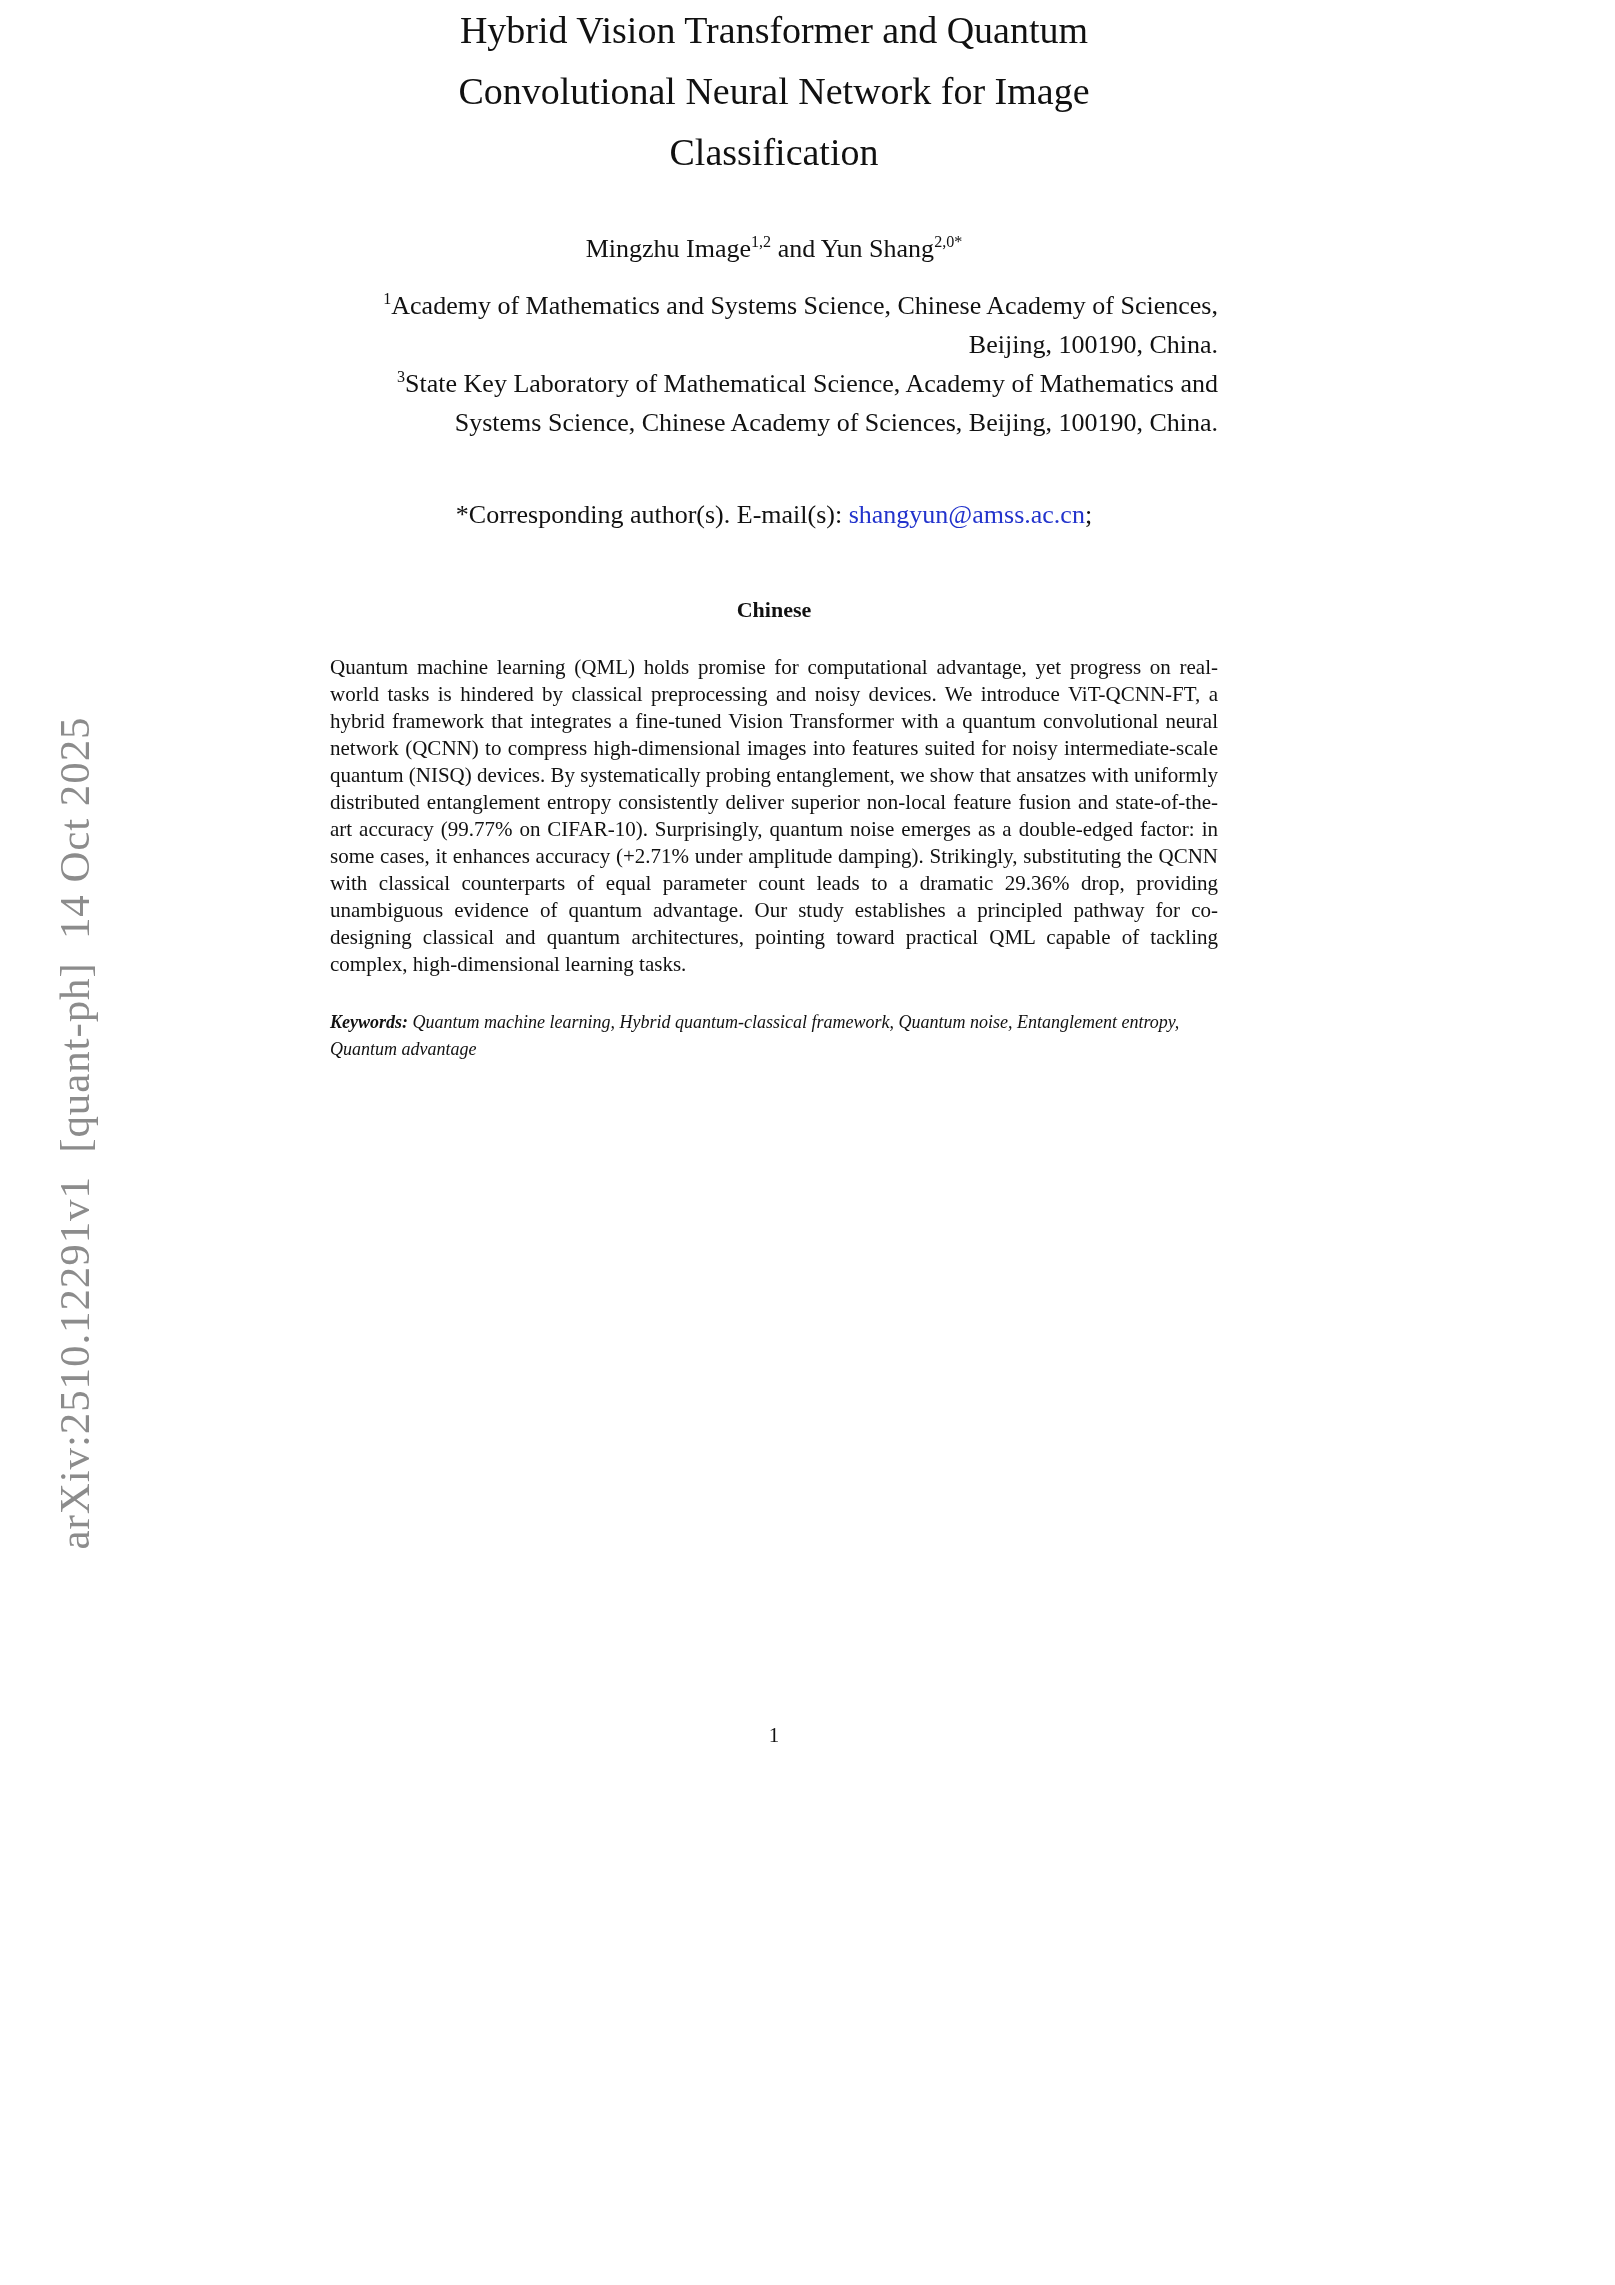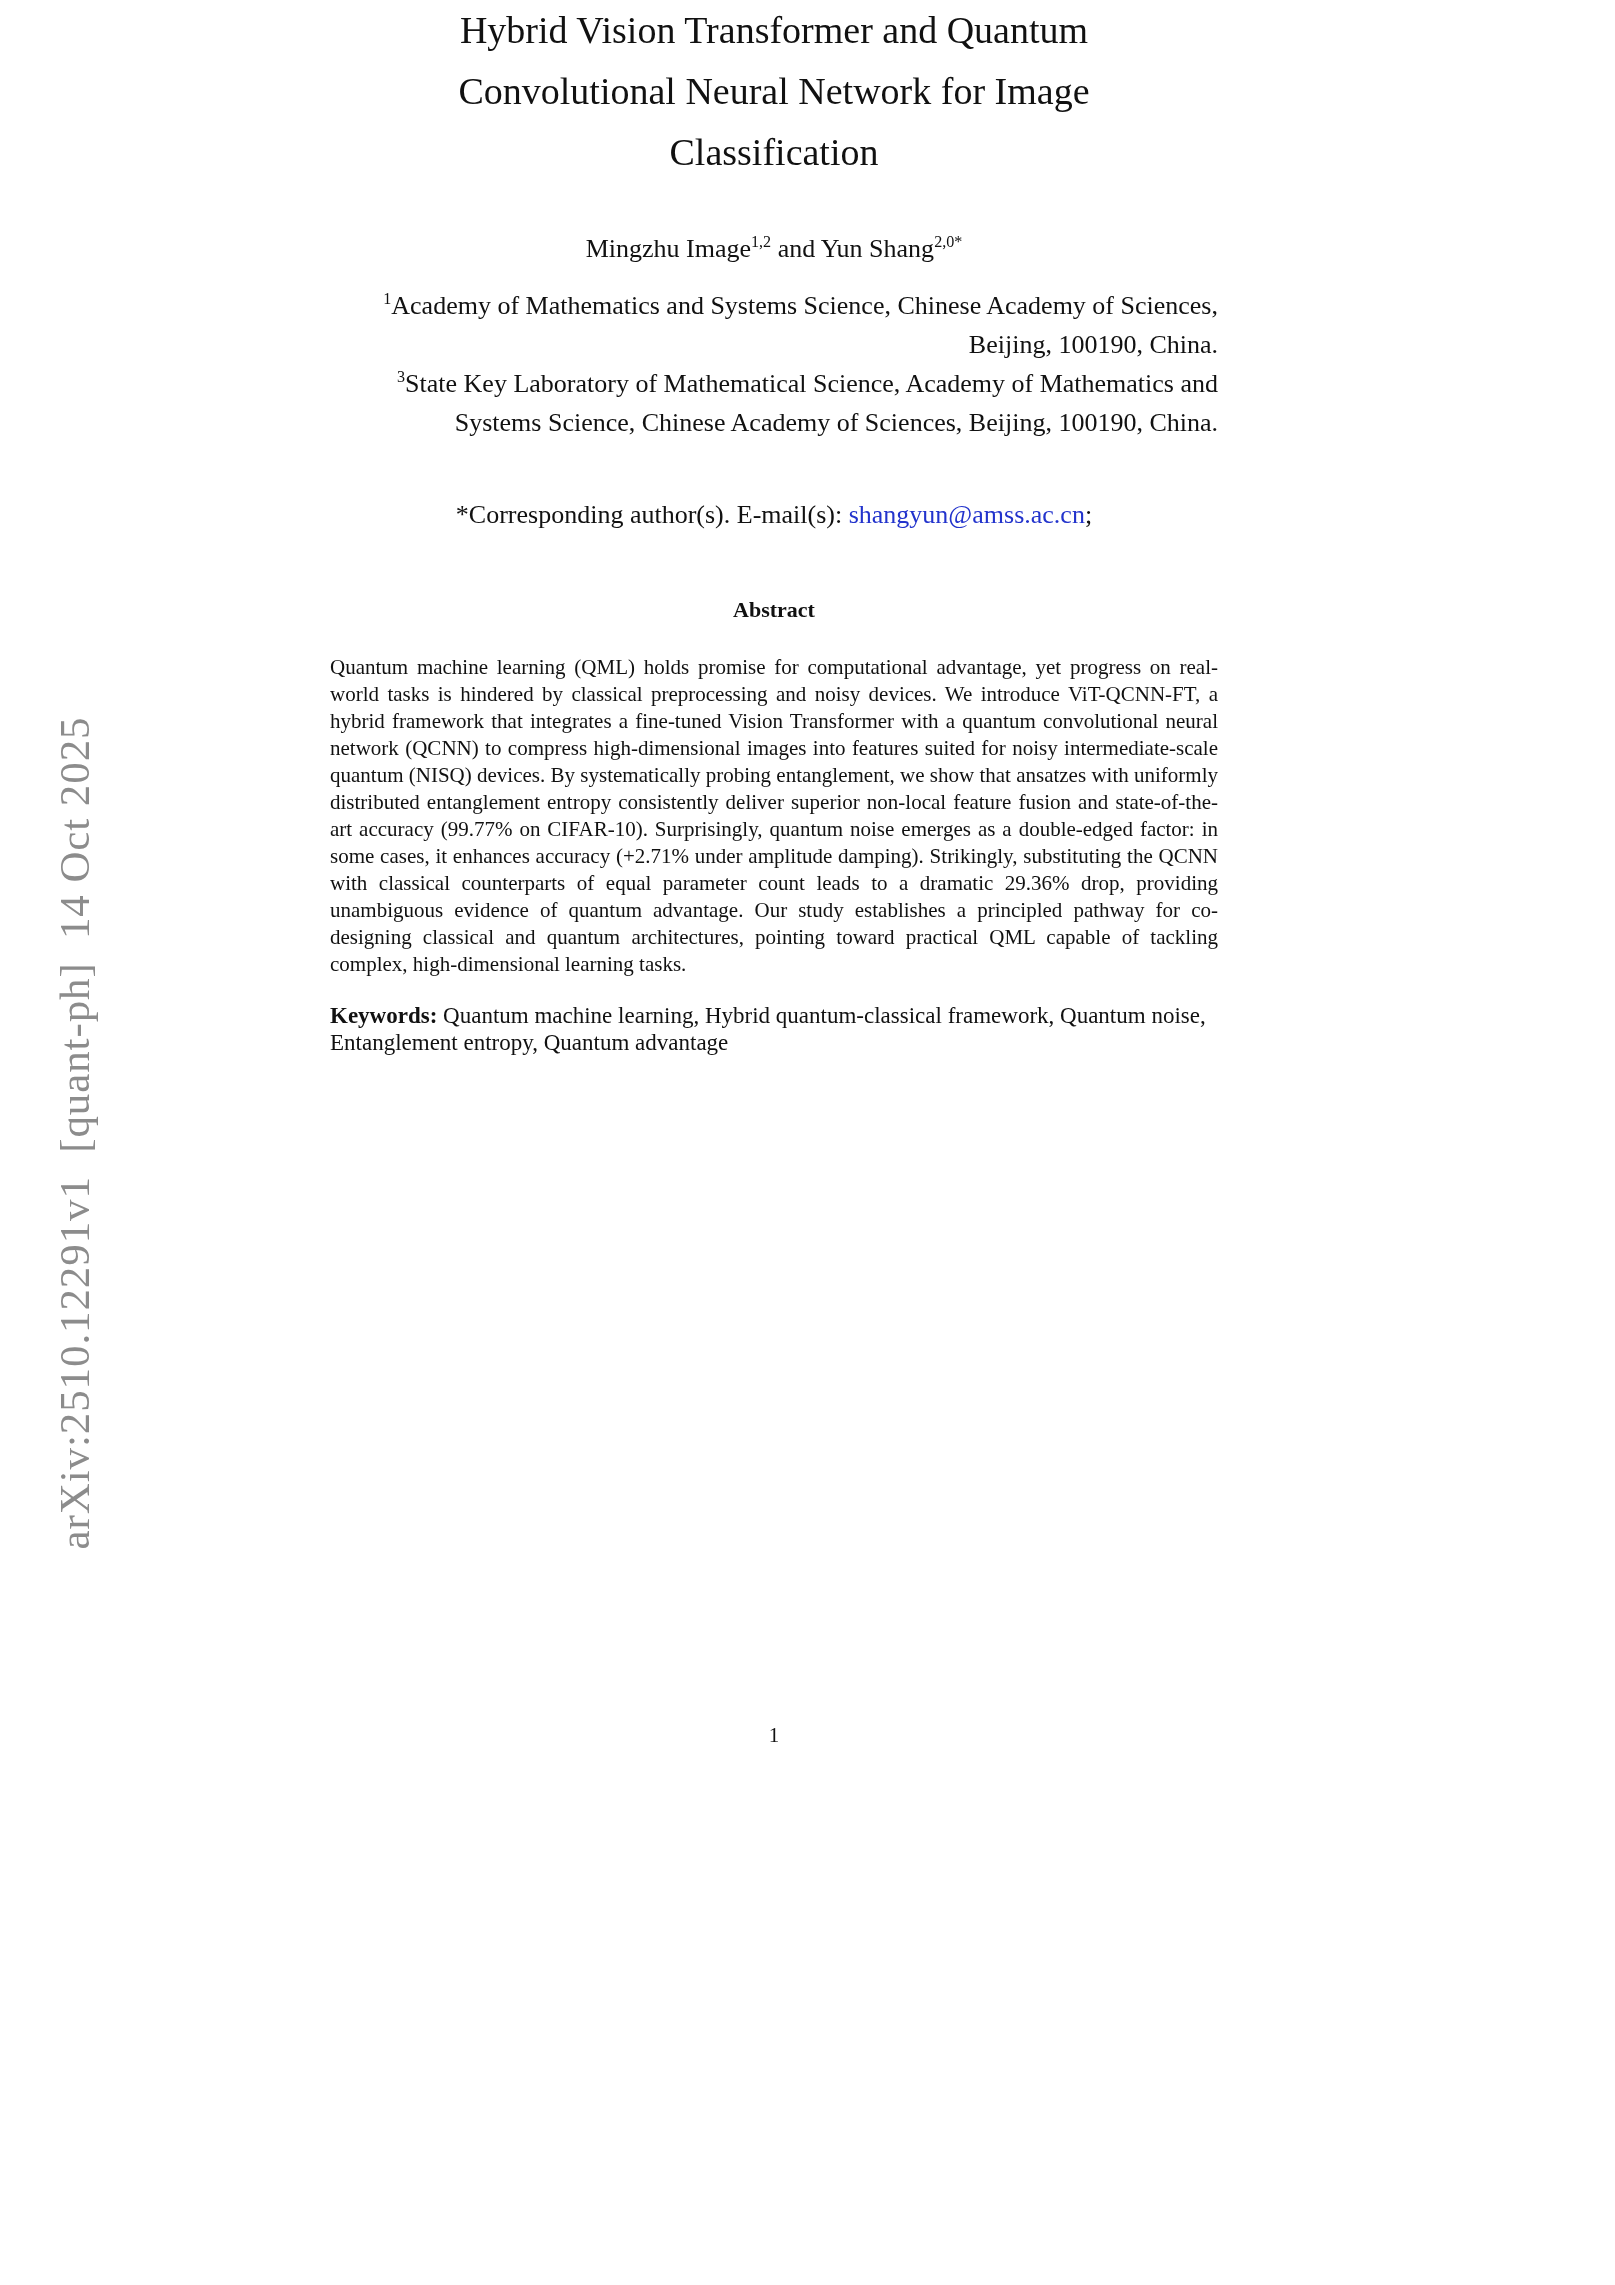--- a/index.html
+++ b/index.html
@@ -73,25 +73,26 @@
     color: #111;
   }
   .abstract-body {
     margin-top: 31px;
     font-size: 21px;
     line-height: 27px;
     text-align: justify;
     color: #111;
   }
   .keywords {
-    margin-top: 24px;
-    font-size: 23px;
+    margin-top: 31px;
+    font-size: 18px;
     line-height: 27px;
     text-align: left;
     color: #111;
+    font-style: italic;
   }
   .keywords .kw-label { font-weight: bold; }
   .page-number {
     position: absolute;
     left: 330px;
     width: 888px;
     top: 1723px;
     text-align: center;
     font-size: 21px;
     color: #111;
@@ -120,21 +121,21 @@
 
     <div class="authors-line"><span>Mingzhu Image</span><sup>1,2</sup><span> and </span><span>Yun Shang</span><sup>2,0*</sup></div>
 
     <div class="affiliations">
       <p class="affiliation"><sup>1</sup><span>Academy of Mathematics and Systems Science, Chinese Academy of Sciences, Beijing, 100190, China.</span></p>
       <p class="affiliation"><sup>3</sup><span>State Key Laboratory of Mathematical Science, Academy of Mathematics and Systems Science, Chinese Academy of Sciences, Beijing, 100190, China.</span></p>
     </div>
 
     <div class="corresponding"><span>*Corresponding author(s). E-mail(s): </span><a class="email-link" style="color: rgb(34, 51, 204);">shangyun@amss.ac.cn</a><span>;</span></div>
 
-    <div class="abstract-heading">Abstract</div>
+    <div class="abstract-heading">Chinese</div>
 
     <p class="abstract-body">Quantum machine learning (QML) holds promise for computational advantage, yet progress on real-world tasks is hindered by classical preprocessing and noisy devices. We introduce ViT-QCNN-FT, a hybrid framework that integrates a fine-tuned Vision Transformer with a quantum convolutional neural network (QCNN) to compress high-dimensional images into features suited for noisy intermediate-scale quantum (NISQ) devices. By systematically probing entanglement, we show that ansatzes with uniformly distributed entanglement entropy consistently deliver superior non-local feature fusion and state-of-the-art accuracy (99.77% on CIFAR-10). Surprisingly, quantum noise emerges as a double-edged factor: in some cases, it enhances accuracy (+2.71% under amplitude damping). Strikingly, substituting the QCNN with classical counterparts of equal parameter count leads to a dramatic 29.36% drop, providing unambiguous evidence of quantum advantage. Our study establishes a principled pathway for co-designing classical and quantum architectures, pointing toward practical QML capable of tackling complex, high-dimensional learning tasks.</p>
 
     <p class="keywords"><span class="kw-label">Keywords:</span><span> Quantum machine learning, Hybrid quantum-classical framework, Quantum noise, Entanglement entropy, Quantum advantage</span></p>
 
   </div>
 
   <div class="page-number">1</div>
 
 </div>

